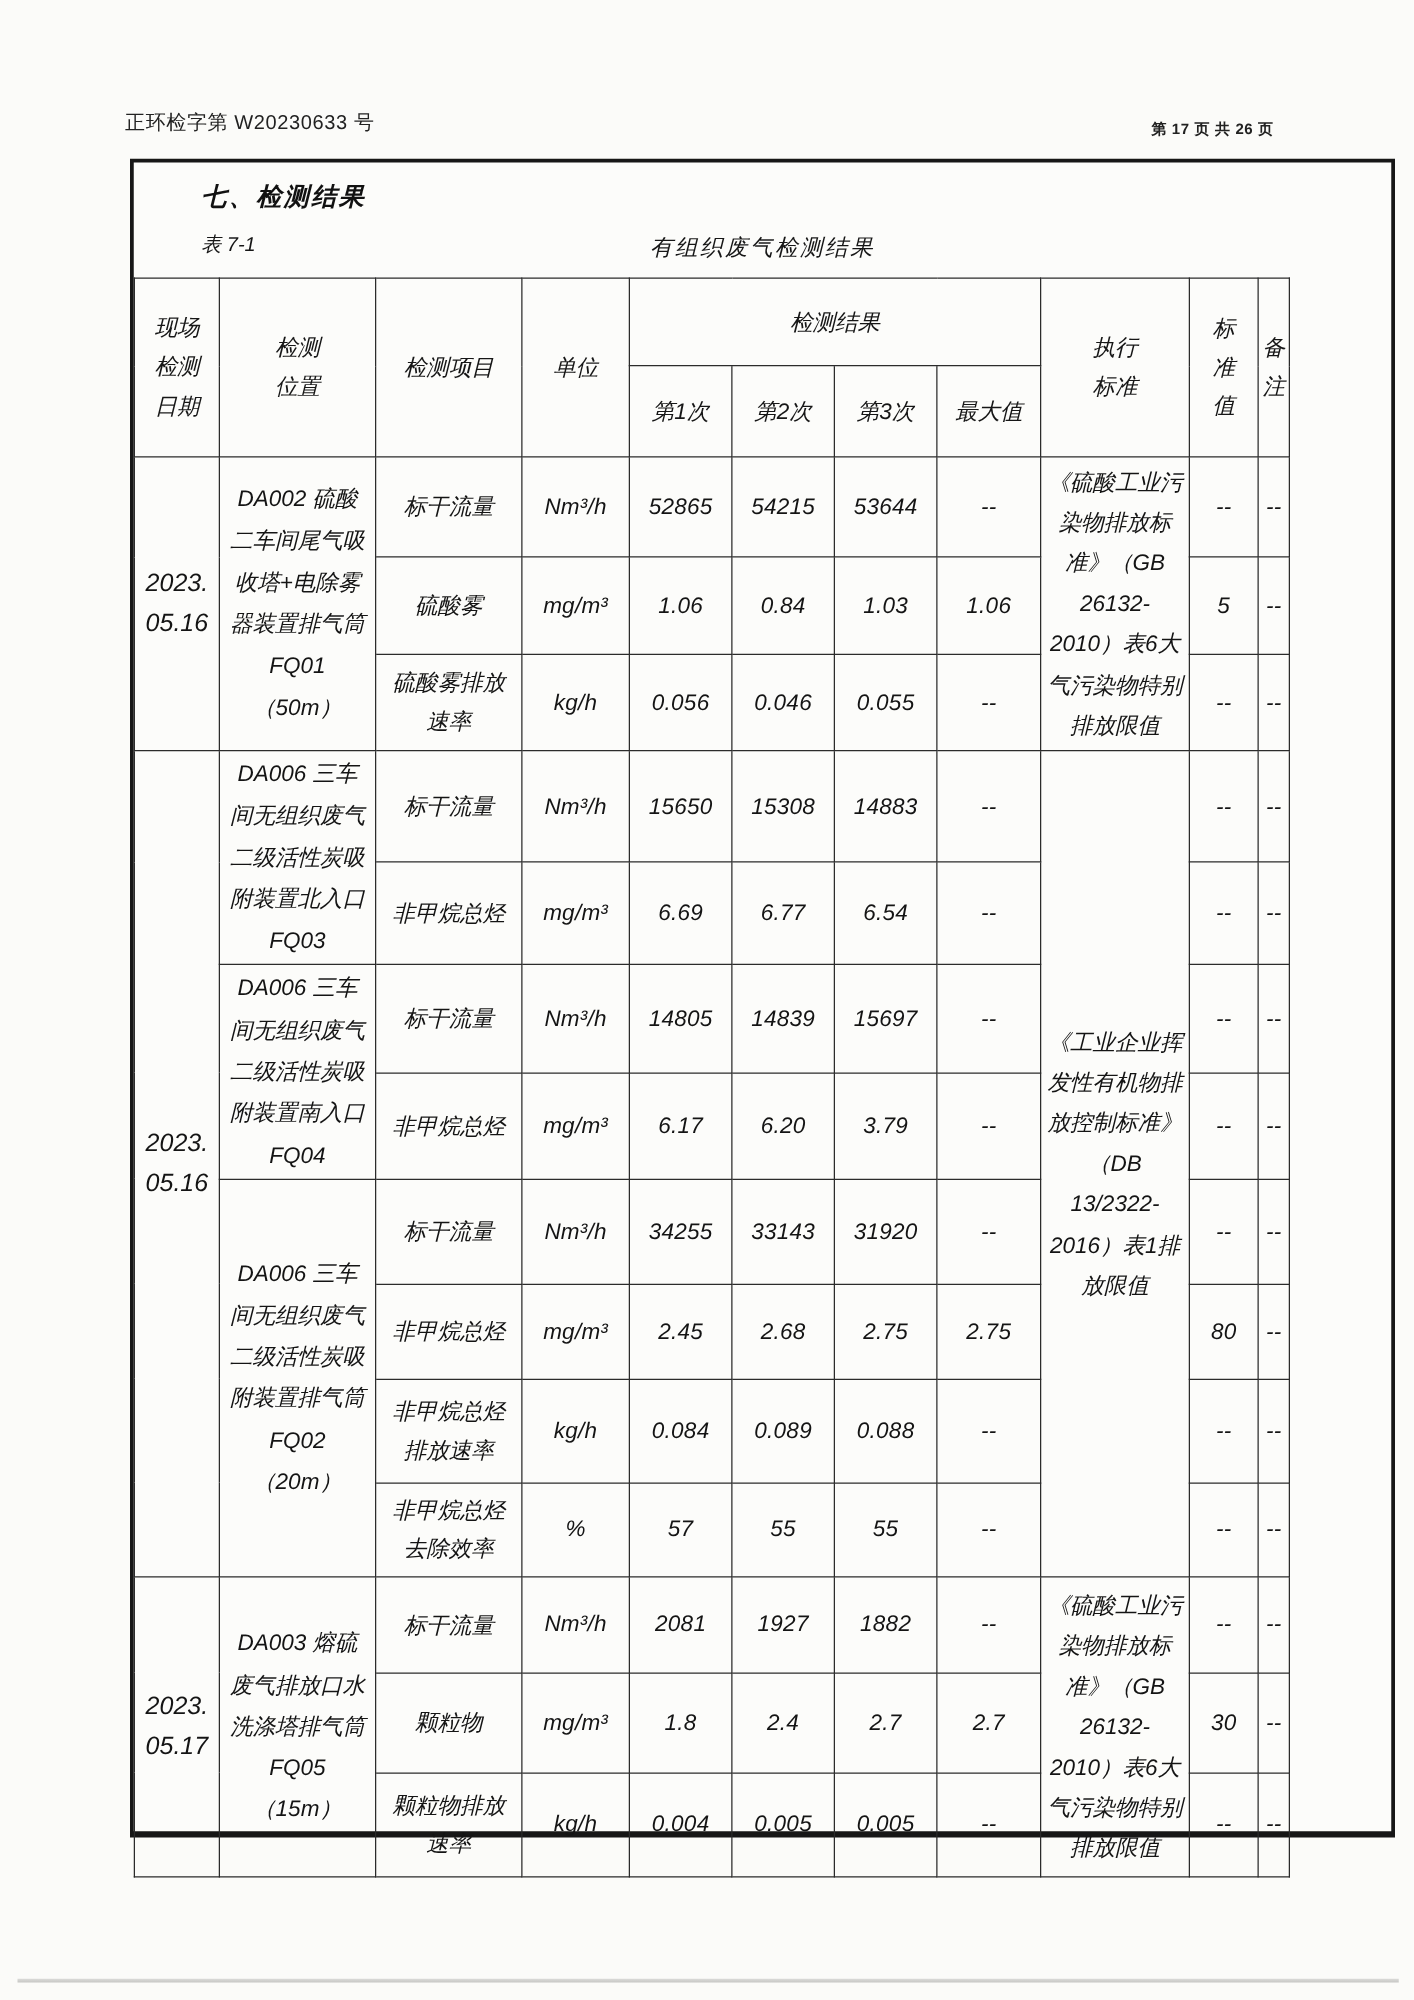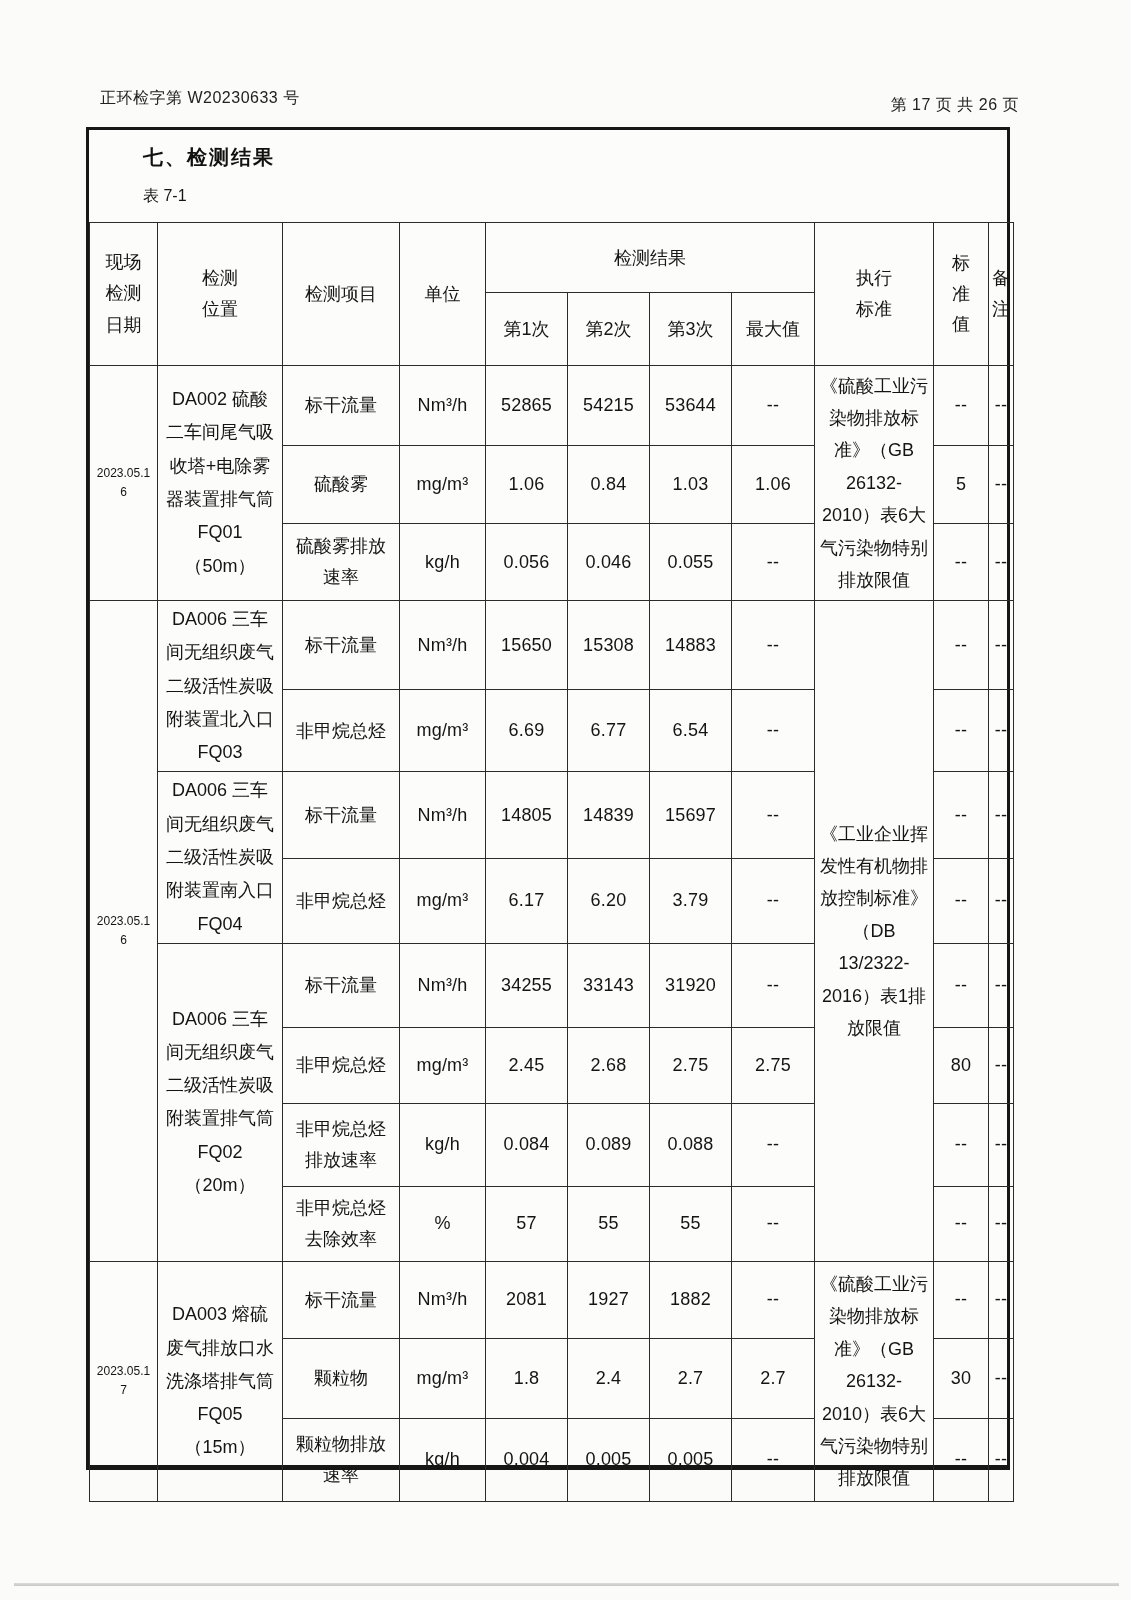--- a/index.html
+++ b/index.html
@@ -9,28 +9,29 @@
     font-family:"Liberation Sans","DejaVu Sans",sans-serif;
     color:#1c1c1c;
     -webkit-font-smoothing:antialiased;
   }
   .doc-header-left{
     position:absolute;left:100px;top:88px;
     font-size:16px;letter-spacing:.5px;color:#222;
   }
   .doc-header-right{
     position:absolute;right:112px;top:95px;
-    font-size:16px;letter-spacing:.5px;color:#222;
+    font-size:12px;letter-spacing:.5px;color:#222;font-weight:bold;
   }
   .content-box{
-    position:absolute;left:86px;top:127px;
-    width:924px;height:1343px;
+    position:absolute;left:104px;top:127px;
+    width:1012px;height:1343px;
     border:3px solid #171717;border-bottom-width:5px;
     box-sizing:border-box;
     background:#fcfcfa;
+    font-style:italic;
   }
   .section-title{
     position:absolute;left:54px;top:14px;
     font-size:20px;font-weight:bold;letter-spacing:2px;color:#111;
   }
   .caption-label{
     position:absolute;left:54px;top:56px;
     font-size:16px;color:#161616;
   }
   .caption-title{
@@ -51,36 +52,37 @@
     overflow:hidden;
   }
   th{color:#161616;}
   td{color:#141414;}
   .num{font-size:18px;letter-spacing:.2px;}
   .w2{display:inline-block;max-width:40px;line-height:1.75;}
   .w1{display:inline-block;max-width:22px;line-height:1.7;word-break:break-all;}
   .wrap5{display:inline-block;max-width:94px;line-height:1.7;}
   .loc{display:inline-block;max-width:112px;line-height:1.85;text-align:center;}
   .std{display:inline-block;max-width:112px;line-height:1.8;text-align:center;}
-  .datec{display:inline-block;max-width:56px;word-break:break-all;line-height:1.6;font-size:12px;}
+  .datec{display:inline-block;max-width:56px;word-break:break-all;line-height:1.6;font-size:20px;}
   .scan-line{
     position:absolute;left:14px;right:12px;top:1583px;height:3px;
     background:linear-gradient(180deg,#d6d6d4,#bdbdbb);
     opacity:.85;
   }
 </style>
 </head>
 <body>
 
 <div class="doc-header-left">正环检字第 W20230633 号</div>
 <div class="doc-header-right">第 17 页 共 26 页</div>
 
 <div class="content-box">
   <div class="section-title">七、检测结果</div>
   <div class="caption-label">表 7-1</div>
+  <div class="caption-title">有组织废气检测结果</div>
 
   <table class="results">
     <colgroup>
       <col style="width:68px">
         <col style="width:125px">
         <col style="width:117px">
         <col style="width:86px">
       <col style="width:82px">
         <col style="width:82px">
         <col style="width:82px">

